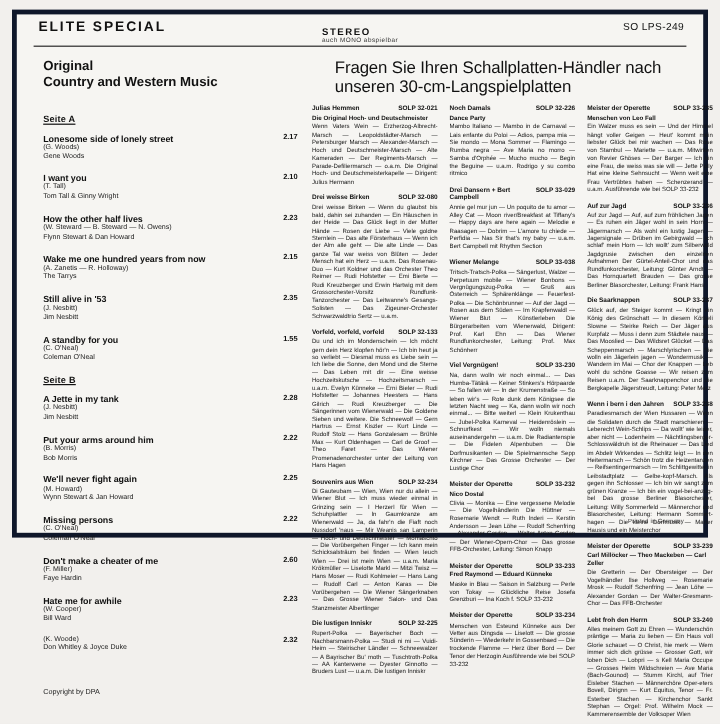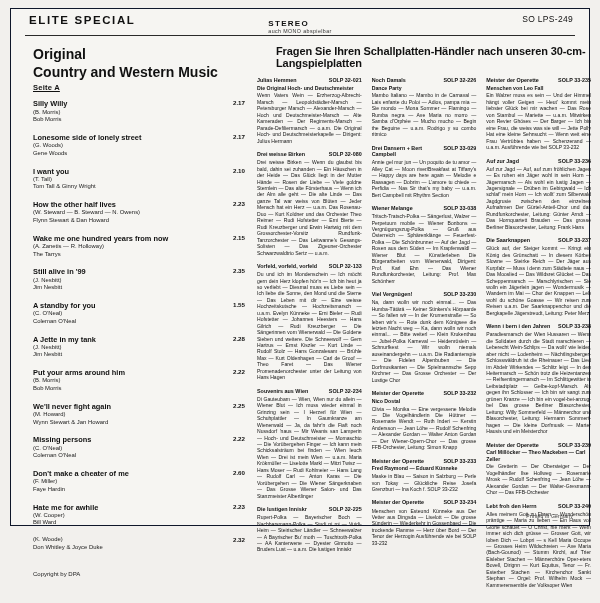--- a/index.html
+++ b/index.html
@@ -13,23 +13,23 @@
   .sleeve{
     position:absolute;
     left:0;top:0;
     width:600px;height:603px;
     background:#f2f0ed;
     box-sizing:border-box;
   }
   .inner{
     position:absolute;
     left:10px;top:8px;
-    width:580px;height:518px;
+    width:580px;height:440px;
     background:#f6f5f2;
-    border:1px solid #0f172a;
+    border:4px solid #0f172a;
     box-sizing:border-box;
   }
   
   .topbar{
     position:absolute;
     left:0;top:0;
     width:100%;
     height:26px;
     box-sizing:border-box;
     padding:4px 14px 0 14px;
@@ -61,21 +61,21 @@
     left:22px;top:36px;
     width:212px;
   }
   .colR{
     position:absolute;
     left:246px;top:36px;
     width:334px;
   }
 
   .album-title{
-    font-size:14px;font-weight:bold;line-height:1.3;margin-bottom:2px;
+    font-size:11px;font-weight:bold;line-height:1.3;margin-bottom:18px;
   }
   .album-title .l2{display:block;}
 
   .side-head{
     font-size:7.6px;font-weight:bold;margin-bottom:7px;
     letter-spacing:.2px;
     text-decoration:underline;
   }
   .track{
     margin-bottom:9px;
@@ -97,21 +97,21 @@
     position:absolute;left:22px;top:562px;
     font-size:6px;color:#222;
   }
   .printed{
     position:absolute;right:16px;bottom:6px;
     font-size:5px;color:#333;letter-spacing:.2px;
   }
 
   
   .notes-title{
-    font-size:11px;font-weight:bold;margin-bottom:8px;letter-spacing:-.1px;padding-left:19px;
+    font-size:14px;font-weight:normal;margin-bottom:8px;letter-spacing:-.1px;padding-left:19px;
   }
   .notes-cols{
     column-count:3;
     column-gap:10px;
     width:334px;
     height:512px;
   }
   .nblock{
     break-inside:avoid;
     margin-bottom:7px;
@@ -147,54 +147,50 @@
     <div class="rule"></div>
 
     <div class="colL">
       <div class="album-title">
         <span>Original</span>
         <span class="l2">Country and Western Music</span>
       </div>
       <div id="sides-root">
           <div class="side-head">Seite A</div>
           <div class="track">
-            <div class="t-title">Silly Willy</div>
-            <div class="t-sub">(B. Morris)<br>Bob Morris</div>
-            <div class="t-time">2.17</div>
-          </div>
-          <div class="track">
             <div class="t-title">Lonesome side of lonely street</div>
             <div class="t-sub">(G. Woods)<br>Gene Woods</div>
             <div class="t-time">2.17</div>
           </div>
           <div class="track">
             <div class="t-title">I want you</div>
             <div class="t-sub">(T. Tall)<br>Tom Tall &amp; Ginny Wright</div>
             <div class="t-time">2.10</div>
           </div>
           <div class="track">
             <div class="t-title">How the other half lives</div>
             <div class="t-sub">(W. Steward — B. Steward — N. Owens)<br>Flynn Stewart &amp; Dan Howard</div>
             <div class="t-time">2.23</div>
           </div>
           <div class="track">
             <div class="t-title">Wake me one hundred years from now</div>
             <div class="t-sub">(A. Zanetis — R. Holloway)<br>The Tarrys</div>
             <div class="t-time">2.15</div>
           </div>
           <div class="track">
-            <div class="t-title">Still alive in '99</div>
+            <div class="t-title">Still alive in '53</div>
             <div class="t-sub">(J. Nesbitt)<br>Jim Nesbitt</div>
             <div class="t-time">2.35</div>
           </div>
           <div class="track">
             <div class="t-title">A standby for you</div>
             <div class="t-sub">(C. O'Neal)<br>Coleman O'Neal</div>
             <div class="t-time">1.55</div>
           </div>
+          <div class="side-head">Seite B</div>
           <div class="track">
             <div class="t-title">A Jette in my tank</div>
             <div class="t-sub">(J. Nesbitt)<br>Jim Nesbitt</div>
             <div class="t-time">2.28</div>
           </div>
           <div class="track">
             <div class="t-title">Put your arms around him</div>
             <div class="t-sub">(B. Morris)<br>Bob Morris</div>
             <div class="t-time">2.22</div>
           </div>

